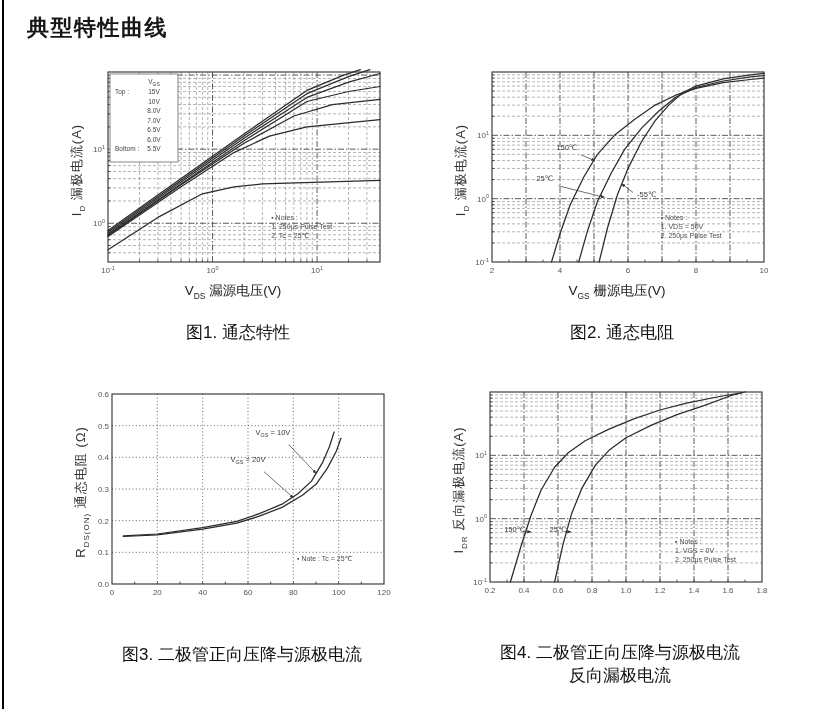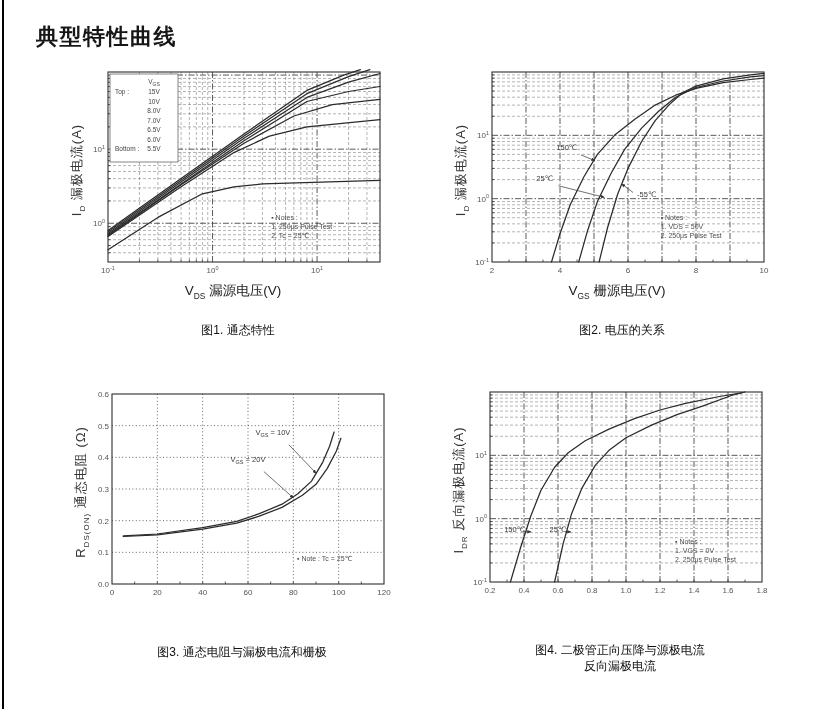--- a/index.html
+++ b/index.html
@@ -1,33 +1,33 @@
 <!DOCTYPE html>
 <html><head>
 <meta charset="utf-8">
 <style>
   html,body{margin:0;padding:0;}
   body{width:838px;height:709px;position:relative;background:#ffffff;
        font-family:"Liberation Sans","DejaVu Sans",sans-serif;overflow:hidden;color:#222;}
   .left-rule{position:absolute;left:2px;top:0;width:2px;height:709px;background:#000;}
-  .page-title{position:absolute;left:19px;top:5px;margin:17px;
+  .page-title{position:absolute;left:19px;top:5px;margin:8px;
        font-family:"Liberation Serif","DejaVu Serif",serif;font-size:22px;font-weight:bold;
        color:#161616;letter-spacing:1.5px;}
   .figure{position:absolute;}
   #fig1{left:56px;top:64px;width:364px;height:300px;}
   #fig2{left:440px;top:64px;width:364px;height:300px;}
   #fig3{left:60px;top:386px;width:364px;height:322px;}
   #fig4{left:438px;top:384px;width:364px;height:322px;}
   .plot{position:absolute;left:22px;top:0;}
   .ylabel{position:absolute;left:-88px;top:96px;width:220px;height:20px;text-align:center;
        transform:rotate(-90deg);font-size:13px;color:#333;white-space:nowrap;letter-spacing:1px;}
   .xlabel{position:absolute;left:22px;top:218px;width:310px;text-align:center;
        font-size:13.5px;color:#222;}
   .caption{position:absolute;left:10px;top:258px;width:344px;text-align:center;
-       font-size:12px;color:#101010;line-height:1.35;}
+       font-size:17px;color:#101010;line-height:1.35;}
   sub{font-size:0.62em;}
 </style>
 </head>
 <body>
 
 <div class="left-rule"></div>
 <h1 class="page-title">典型特性曲线</h1>
 
 <div class="figure" id="fig1">
   <div class="ylabel"><span>I</span><sub>D</sub><span> 漏极电流(A)</span></div>
@@ -254,21 +254,21 @@
       </defs>
       <text x="104.80000000000001" y="86.3162270743473" text-anchor="middle" font-size="7.5" fill="#3c3c3c">150℃</text>
       <line x1="119.08" y1="90.95424826486078" x2="132.67999999999998" y2="96.53620054922905" stroke="#333" stroke-width="0.7" marker-end="url(#arw1)"></line>
       <text x="82.69999999999999" y="117.01227193965417" text-anchor="middle" font-size="7.5" fill="#3c3c3c">25℃</text>
       <line x1="96.30000000000001" y1="121.73906776512477" x2="142.2" y2="133.3246777255706" stroke="#333" stroke-width="0.7" marker-end="url(#arw1)"></line>
       <text x="184.7" y="133.3246777255706" text-anchor="middle" font-size="7.5" fill="#3c3c3c">-55℃</text>
       <line x1="171.10000000000002" y1="128.52903250948975" x2="159.88" y2="120.07156831270932" stroke="#333" stroke-width="0.7" marker-end="url(#arw1)"></line>
     </svg>
   <div class="xlabel"><span>V</span><sub>GS</sub><span> 栅源电压(V)</span></div>
   <div class="caption">
-      <div>图2. 电压的关系</div>
+      <div>图2. 通态电阻</div>
       <div></div>
     </div>
 </div>
 
 <div class="figure" id="fig3">
   <div class="ylabel"><span>R</span><sub>DS(ON)</sub><span> 通态电阻 (Ω)</span></div>
   <svg class="plot" id="chart-svg-2" width="310" height="222">
       <line x1="75.33333333333333" y1="8" x2="75.33333333333333" y2="198" stroke="#4a4a4a" stroke-width="0.85" stroke-dasharray="1,2.4"></line>
       <line x1="120.66666666666666" y1="8" x2="120.66666666666666" y2="198" stroke="#4a4a4a" stroke-width="0.85" stroke-dasharray="1,2.4"></line>
       <line x1="166" y1="8" x2="166" y2="198" stroke="#4a4a4a" stroke-width="0.85" stroke-dasharray="1,2.4"></line>
@@ -312,21 +312,21 @@
         <marker id="arw2" markerWidth="6" markerHeight="5" refX="5" refY="2.5" orient="auto" markerUnits="strokeWidth">
           <path d="M0,0 L6,2.5 L0,5 Z" fill="#333"></path>
         </marker>
       </defs>
       <text x="190.93333333333334" y="49.16666666666666" text-anchor="middle" font-size="7.5" fill="#3c3c3c">V<tspan dy="2" font-size="5.5">GS</tspan><tspan dy="-2" font-size="7.5"> = 10V</tspan></text>
       <line x1="206.8" y1="58.66666666666666" x2="234" y2="87.16666666666666" stroke="#333" stroke-width="0.7" marker-end="url(#arw2)"></line>
       <text x="166" y="76.08333333333333" text-anchor="middle" font-size="7.5" fill="#3c3c3c">V<tspan dy="2" font-size="5.5">GS</tspan><tspan dy="-2" font-size="7.5"> = 20V</tspan></text>
       <line x1="181.86666666666667" y1="85.58333333333333" x2="211.33333333333331" y2="111.86666666666666" stroke="#333" stroke-width="0.7" marker-end="url(#arw2)"></line>
     </svg>
   <div class="caption">
-      <div>图3. 通态电阻与漏极电流和栅极</div>
+      <div>图3. 二极管正向压降与源极电流</div>
     </div>
 </div>
 
 <div class="figure" id="fig4">
   <div class="ylabel"><span>I</span><sub>DR</sub><span> 反向漏极电流(A)</span></div>
   <svg class="plot" id="chart-svg-3" width="310" height="222">
       <line x1="64" y1="8" x2="64" y2="198" stroke="#3d3d3d" stroke-width="0.85" stroke-dasharray="6,2,1.5,2"></line>
       <line x1="98.00000000000001" y1="8" x2="98.00000000000001" y2="198" stroke="#3d3d3d" stroke-width="0.85" stroke-dasharray="6,2,1.5,2"></line>
       <line x1="132" y1="8" x2="132" y2="198" stroke="#3d3d3d" stroke-width="0.85" stroke-dasharray="6,2,1.5,2"></line>
       <line x1="166" y1="8" x2="166" y2="198" stroke="#3d3d3d" stroke-width="0.85" stroke-dasharray="6,2,1.5,2"></line>

